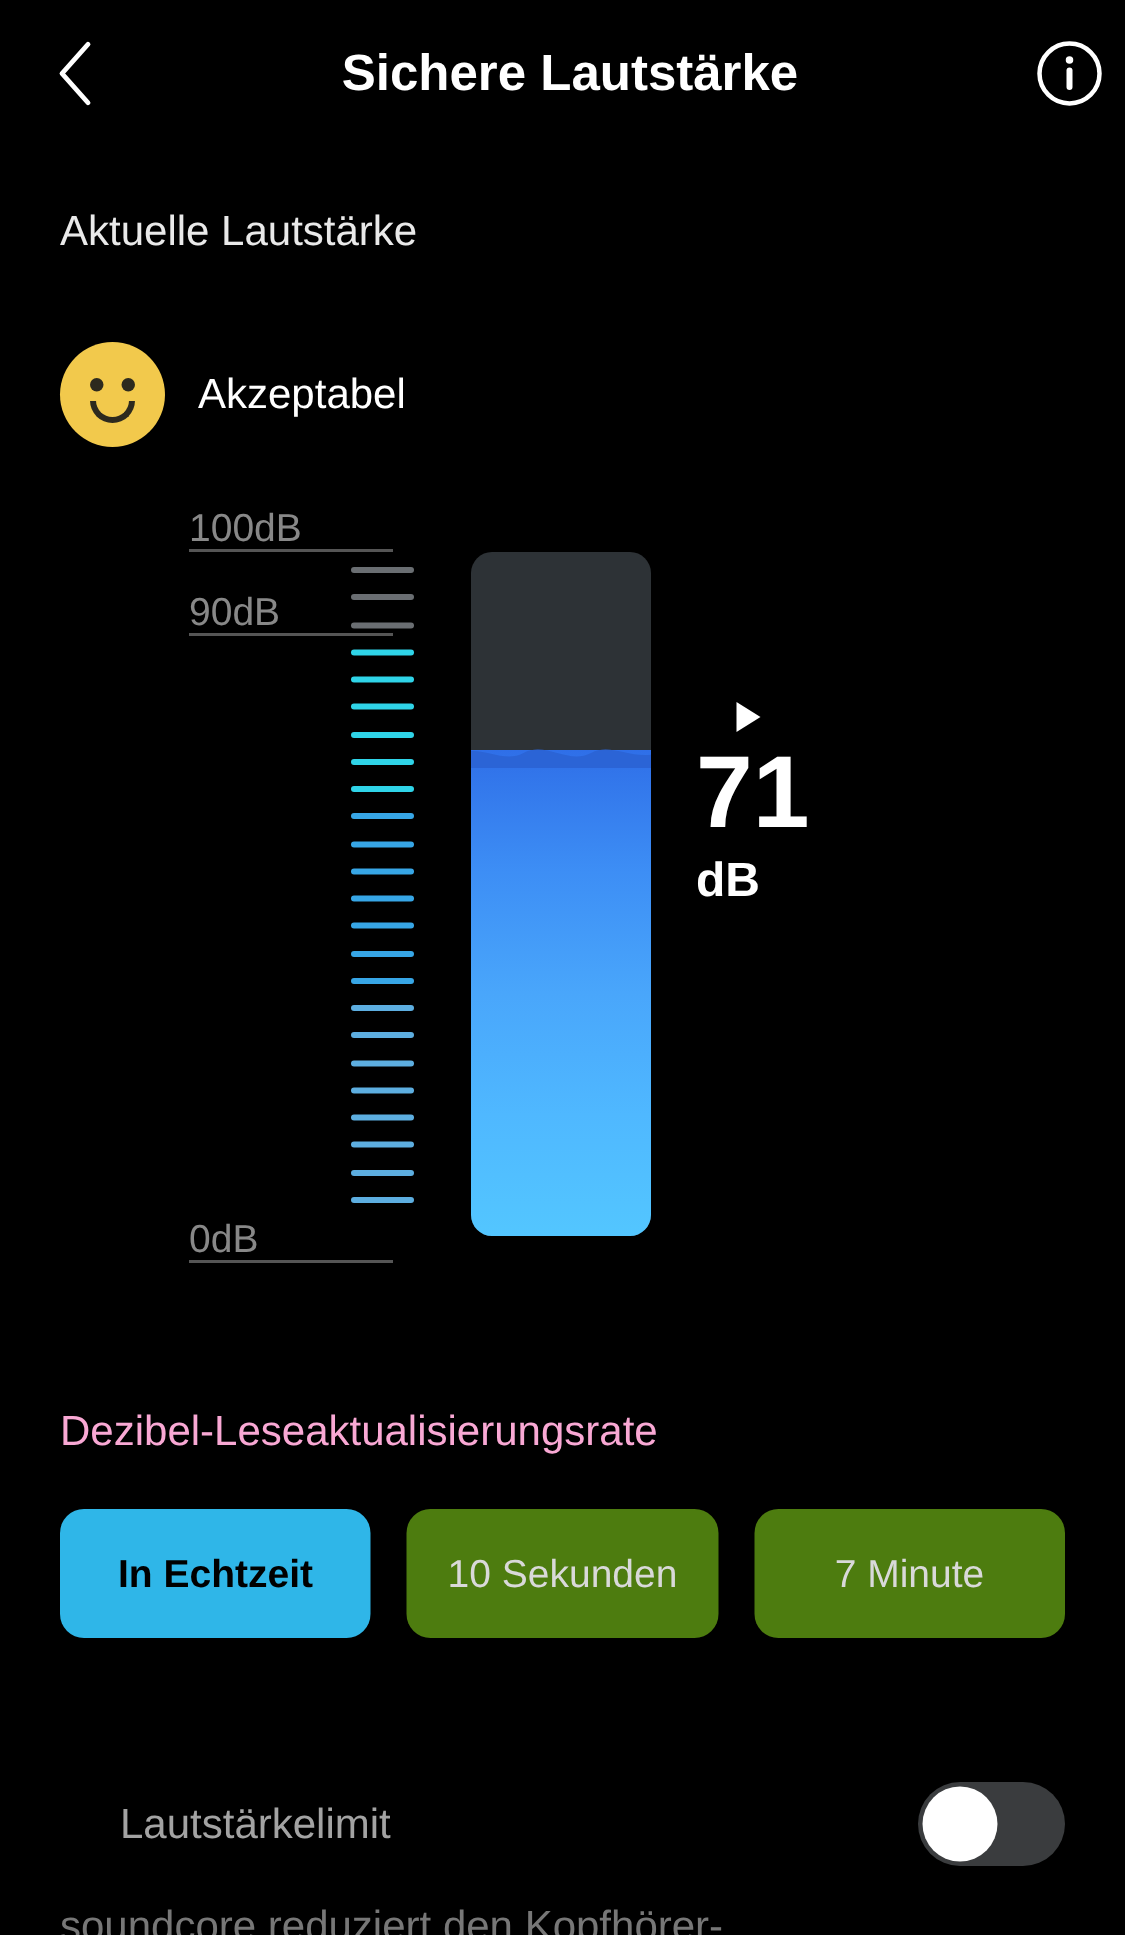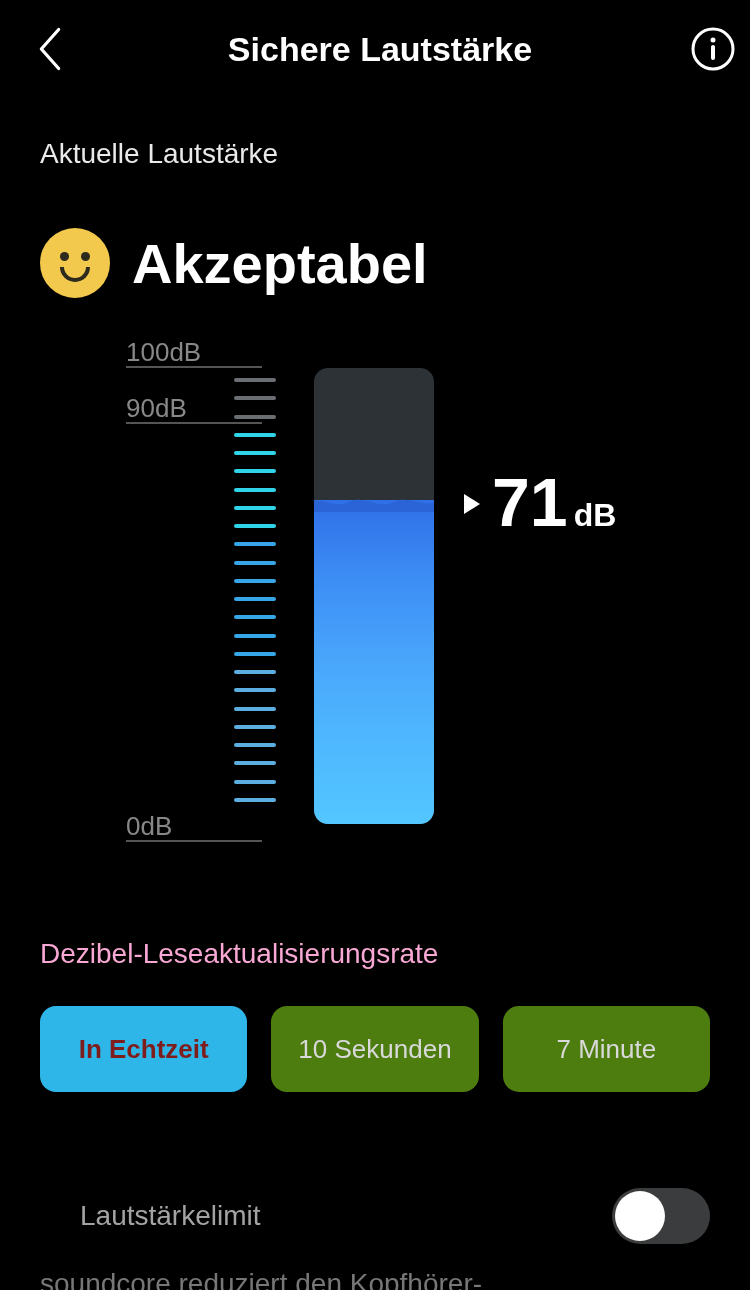--- a/index.html
+++ b/index.html
@@ -64,22 +64,22 @@
   .smiley .mouth {
     position: absolute;
     width: 30px; height: 15px;
     border: 4px solid #2d2a1e;
     border-top: none;
     border-radius: 0 0 30px 30px;
     bottom: 16px; left: 50%;
     transform: translateX(-50%);
   }
   .status-text {
-    font-size: 56px;
-    font-weight: 700;
+    font-size: 28px;
+    font-weight: 400;
   }
 
   .meter-area {
     position: relative;
     margin: 40px 0 0 0;
     height: 520px;
     width: 100%;
     text-align: center;
   }
   .scale {
@@ -137,20 +137,21 @@
     position: absolute;
     top: -10px; left: -10px; right: -10px;
     height: 22px;
   }
   .readout {
     position: absolute;
     left: 464px;
     display: flex;
     align-items: baseline;
     gap: 6px;
+    flex-direction: column;
   }
   .readout .tri {
     display: inline-block;
     width: 0; height: 0;
     border-top: 10px solid transparent;
     border-bottom: 10px solid transparent;
     border-left: 16px solid #fff;
     margin-right: 6px;
     align-self: center;
   }
@@ -183,21 +184,21 @@
     color: #d9d9d9;
     font-size: 26px;
     font-weight: 500;
     display: flex;
     align-items: center;
     justify-content: center;
     cursor: pointer;
   }
   .seg-btn.active {
     background: #2fb6e8;
-    color: #7f1d1d;
+    color: #000000;
     font-weight: 600;
     text-align: center;
   }
 
   .limit-row {
     display: flex;
     align-items: center;
     justify-content: space-between;
     padding: 96px 40px 0 40px;
   }

